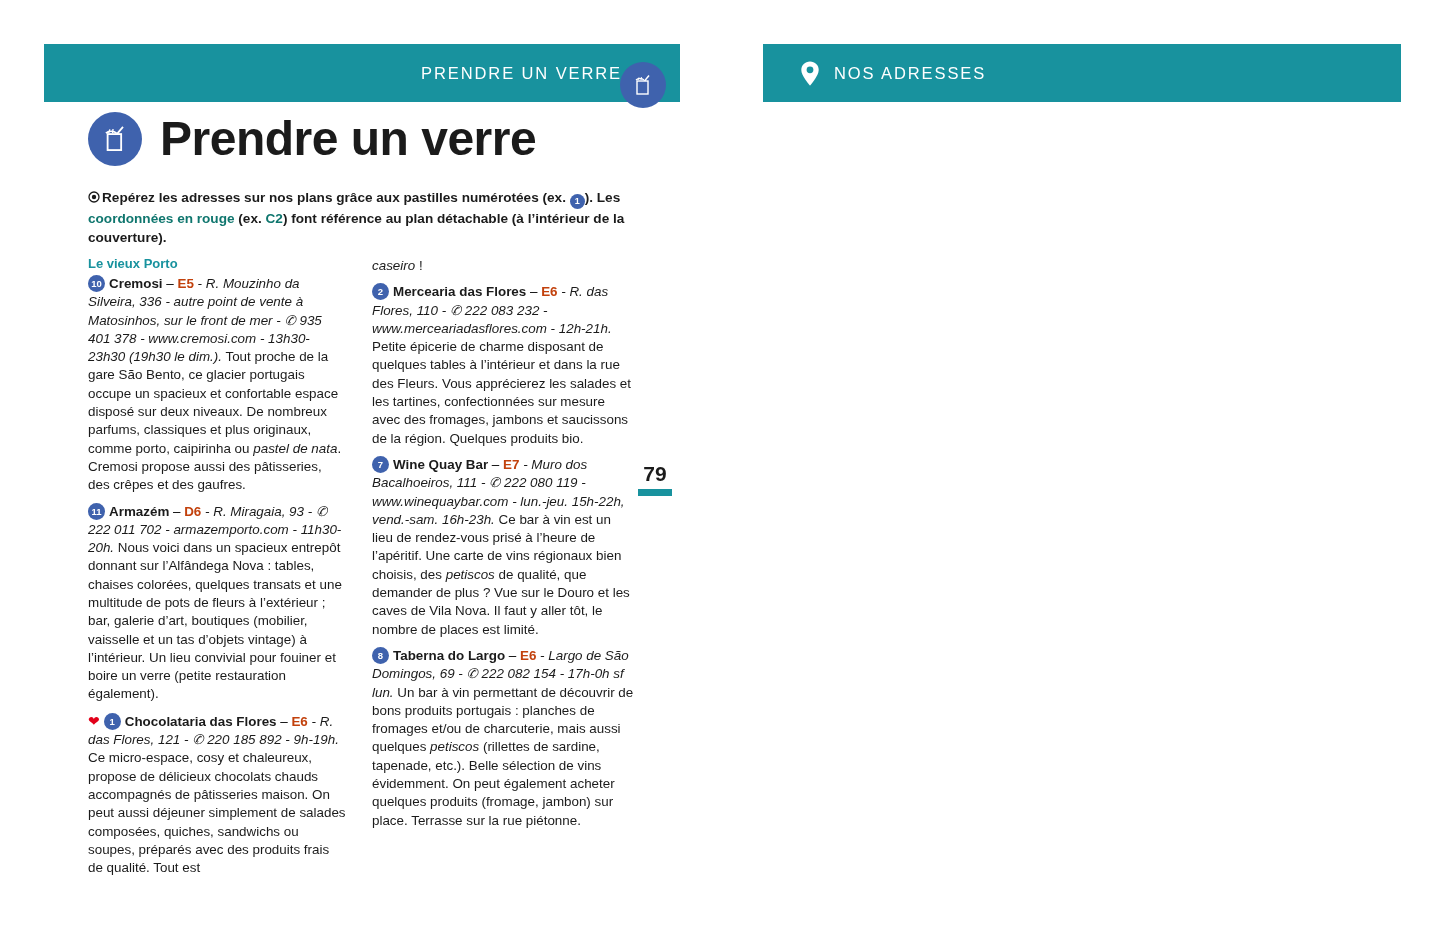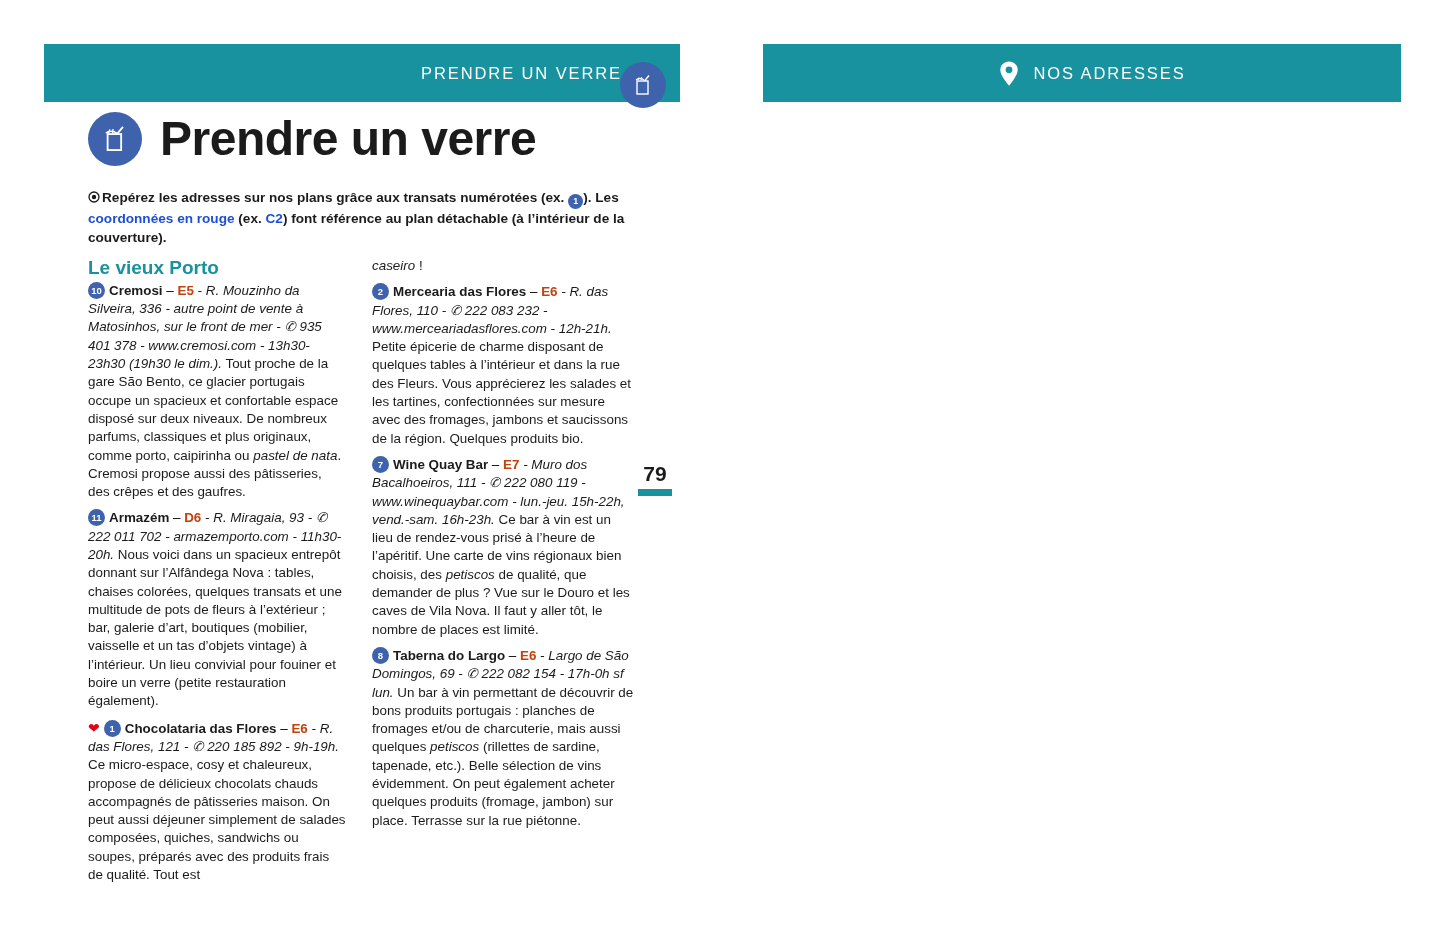--- a/index.html
+++ b/index.html
@@ -24,21 +24,21 @@
 
   
   .hdr {
     position: absolute;
     height: 58px;
     background: #18929e;
     display: flex;
     align-items: center;
   }
   .hdr-left  { left: 44px;  right: 42px; top: 44px; justify-content: flex-end; padding-right: 58px; }
-  .hdr-right { left: 40px;  right: 44px; top: 44px; justify-content: center; padding-left: 20px; }
+  .hdr-right { left: 40px;  right: 44px; top: 44px; justify-content: flex-start; padding-left: 36px; }
 
   .hdr-title {
     color: #ffffff;
     font-size: 16.5px;
     letter-spacing: 1.9px;
     font-weight: 400;
   }
 
   
   .badge-circle {
@@ -75,21 +75,21 @@
   
   .intro {
     position: absolute;
     left: 88px; top: 188px;
     width: 548px;
     font-size: 13.6px;
     font-weight: 700;
     line-height: 1.42;
     color: #1b1b1b;
   }
-  .intro .red { color: #1d4ed8; }
+  .intro .red { color: #0f766e; }
   .pastille-inline {
     display: inline-block;
     width: 15px; height: 15px;
     border-radius: 50%;
     background: #3f62ad;
     color: #fff;
     font-size: 9px; font-weight: 700;
     text-align: center; line-height: 15px;
     vertical-align: -2px;
   }
@@ -101,21 +101,21 @@
     font-size: 13.4px;
     line-height: 1.365;
     color: #1b1b1b;
     text-align: left;
   }
   .col-l1 { left: 88px;  top: 257px; width: 258px; }
   .col-l2 { left: 372px; top: 257px; width: 262px; }
 
   .section-head {
     color: #18929e;
-    font-size: 19px;
+    font-size: 13px;
     font-weight: 700;
     margin-bottom: 3px;
     line-height: 1.15;
   }
 
   .entry { margin: 0 0 0 0; }
   .entry + .entry { margin-top: 8px; }
 
   .num {
     display: inline-block;
@@ -183,21 +183,21 @@
       </span>
       <span class="page-title">Prendre un verre</span>
     </div>
 
     <div class="intro">
       <span class="bullet-eye">
         <svg width="12" height="12" viewBox="0 0 12 12">
           <circle cx="6" cy="6" r="5" fill="none" stroke="#1b1b1b" stroke-width="1.3"></circle>
           <circle cx="6" cy="6" r="2.2" fill="#1b1b1b"></circle>
         </svg>
-      </span><span>Repérez les adresses sur nos plans grâce aux transats numérotées (ex. </span><span class="pastille-inline">1</span><span>).</span>
+      </span><span>Repérez les adresses sur nos plans grâce aux pastilles numérotées (ex. </span><span class="pastille-inline">1</span><span>).</span>
       <span>Les </span><span class="red">coordonnées en rouge</span><span> (ex. </span><span class="red">C2</span><span>) font référence au plan détachable (à l’intérieur de la couverture).</span>
     </div>
 
     <div class="col col-l1">
       <div class="section-head">Le vieux Porto</div>
 
       <p class="entry"><span class="num">10</span><span class="name">Cremosi</span><span class="det"> – </span><span class="code">E5</span><span class="det"> - R. Mouzinho da Silveira, 336 - autre point de vente à Matosinhos, sur le front de mer - </span><span class="det">✆ </span><span class="phone">935 401 378</span><span class="det"> - www.cremosi.com - 13h30-23h30 (19h30 le dim.).</span><span> Tout proche de la gare São Bento, ce glacier portugais occupe un spacieux et confortable espace disposé sur deux niveaux. De nombreux parfums, classiques et plus originaux, comme porto, caipirinha ou </span><em>pastel de nata</em><span>. Cremosi propose aussi des pâtisseries, des crêpes et des gaufres.</span></p>
 
       <p class="entry"><span class="num">11</span><span class="name">Armazém</span><span class="det"> – </span><span class="code">D6</span><span class="det"> - R. Miragaia, 93 - </span><span class="det">✆ </span><span class="phone">222 011 702</span><span class="det"> - armazemporto.com  - 11h30-20h.</span><span> Nous voici dans un spacieux entrepôt donnant sur l’Alfândega Nova : tables, chaises colorées, quelques transats et une multitude de pots de fleurs à l’extérieur ; bar, galerie d’art, boutiques (mobilier, vaisselle et un tas d’objets vintage) à l’intérieur. Un lieu convivial pour fouiner et boire un verre (petite restauration également).</span></p>
 

